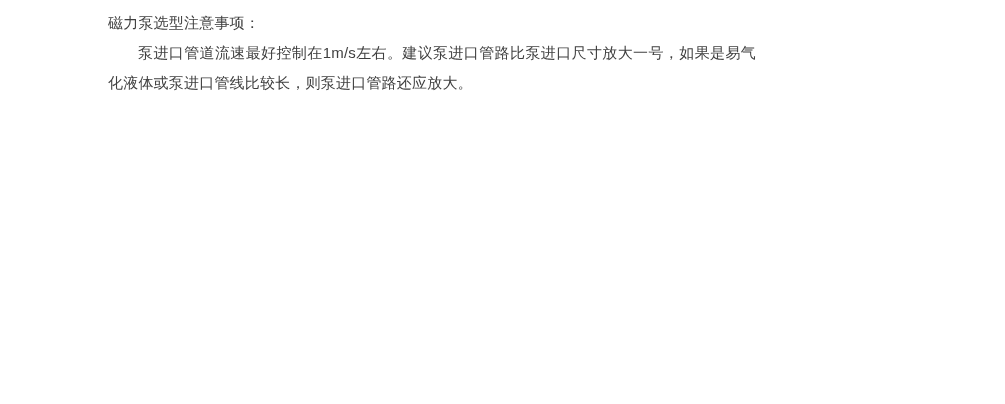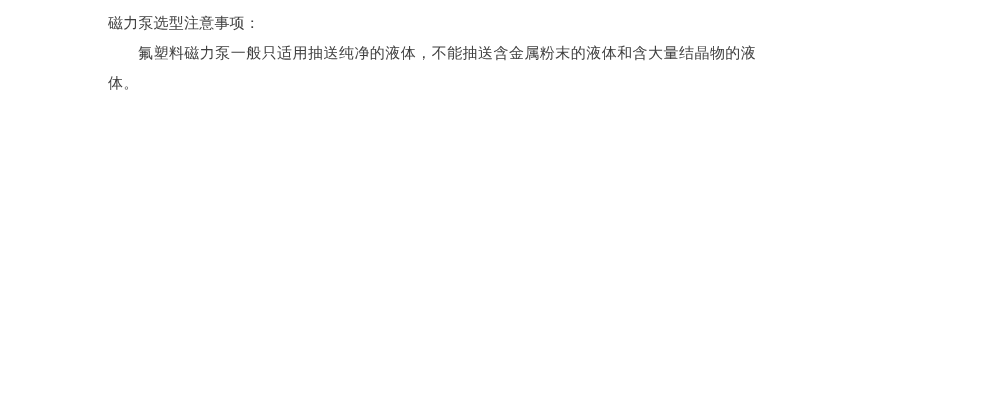--- a/index.html
+++ b/index.html
@@ -35,14 +35,14 @@
   }
   .para.title {
     text-indent: 0;
   }
 </style>
 </head>
 <body>
 
 <div class="doc">
   <p class="para title">磁力泵选型注意事项：</p>
-  <p class="para indent">氟塑料磁力泵一般只适用抽送纯净的液体，不能抽送含金属粉末的液体和含大量结晶物的液体。</p>
+  <p class="para indent">泵进口管道流速最好控制在1m/s左右。建议泵进口管路比泵进口尺寸放大一号，如果是易气化液体或泵进口管线比较长，则泵进口管路还应放大。</p>
 </div>
 
 </body></html>

